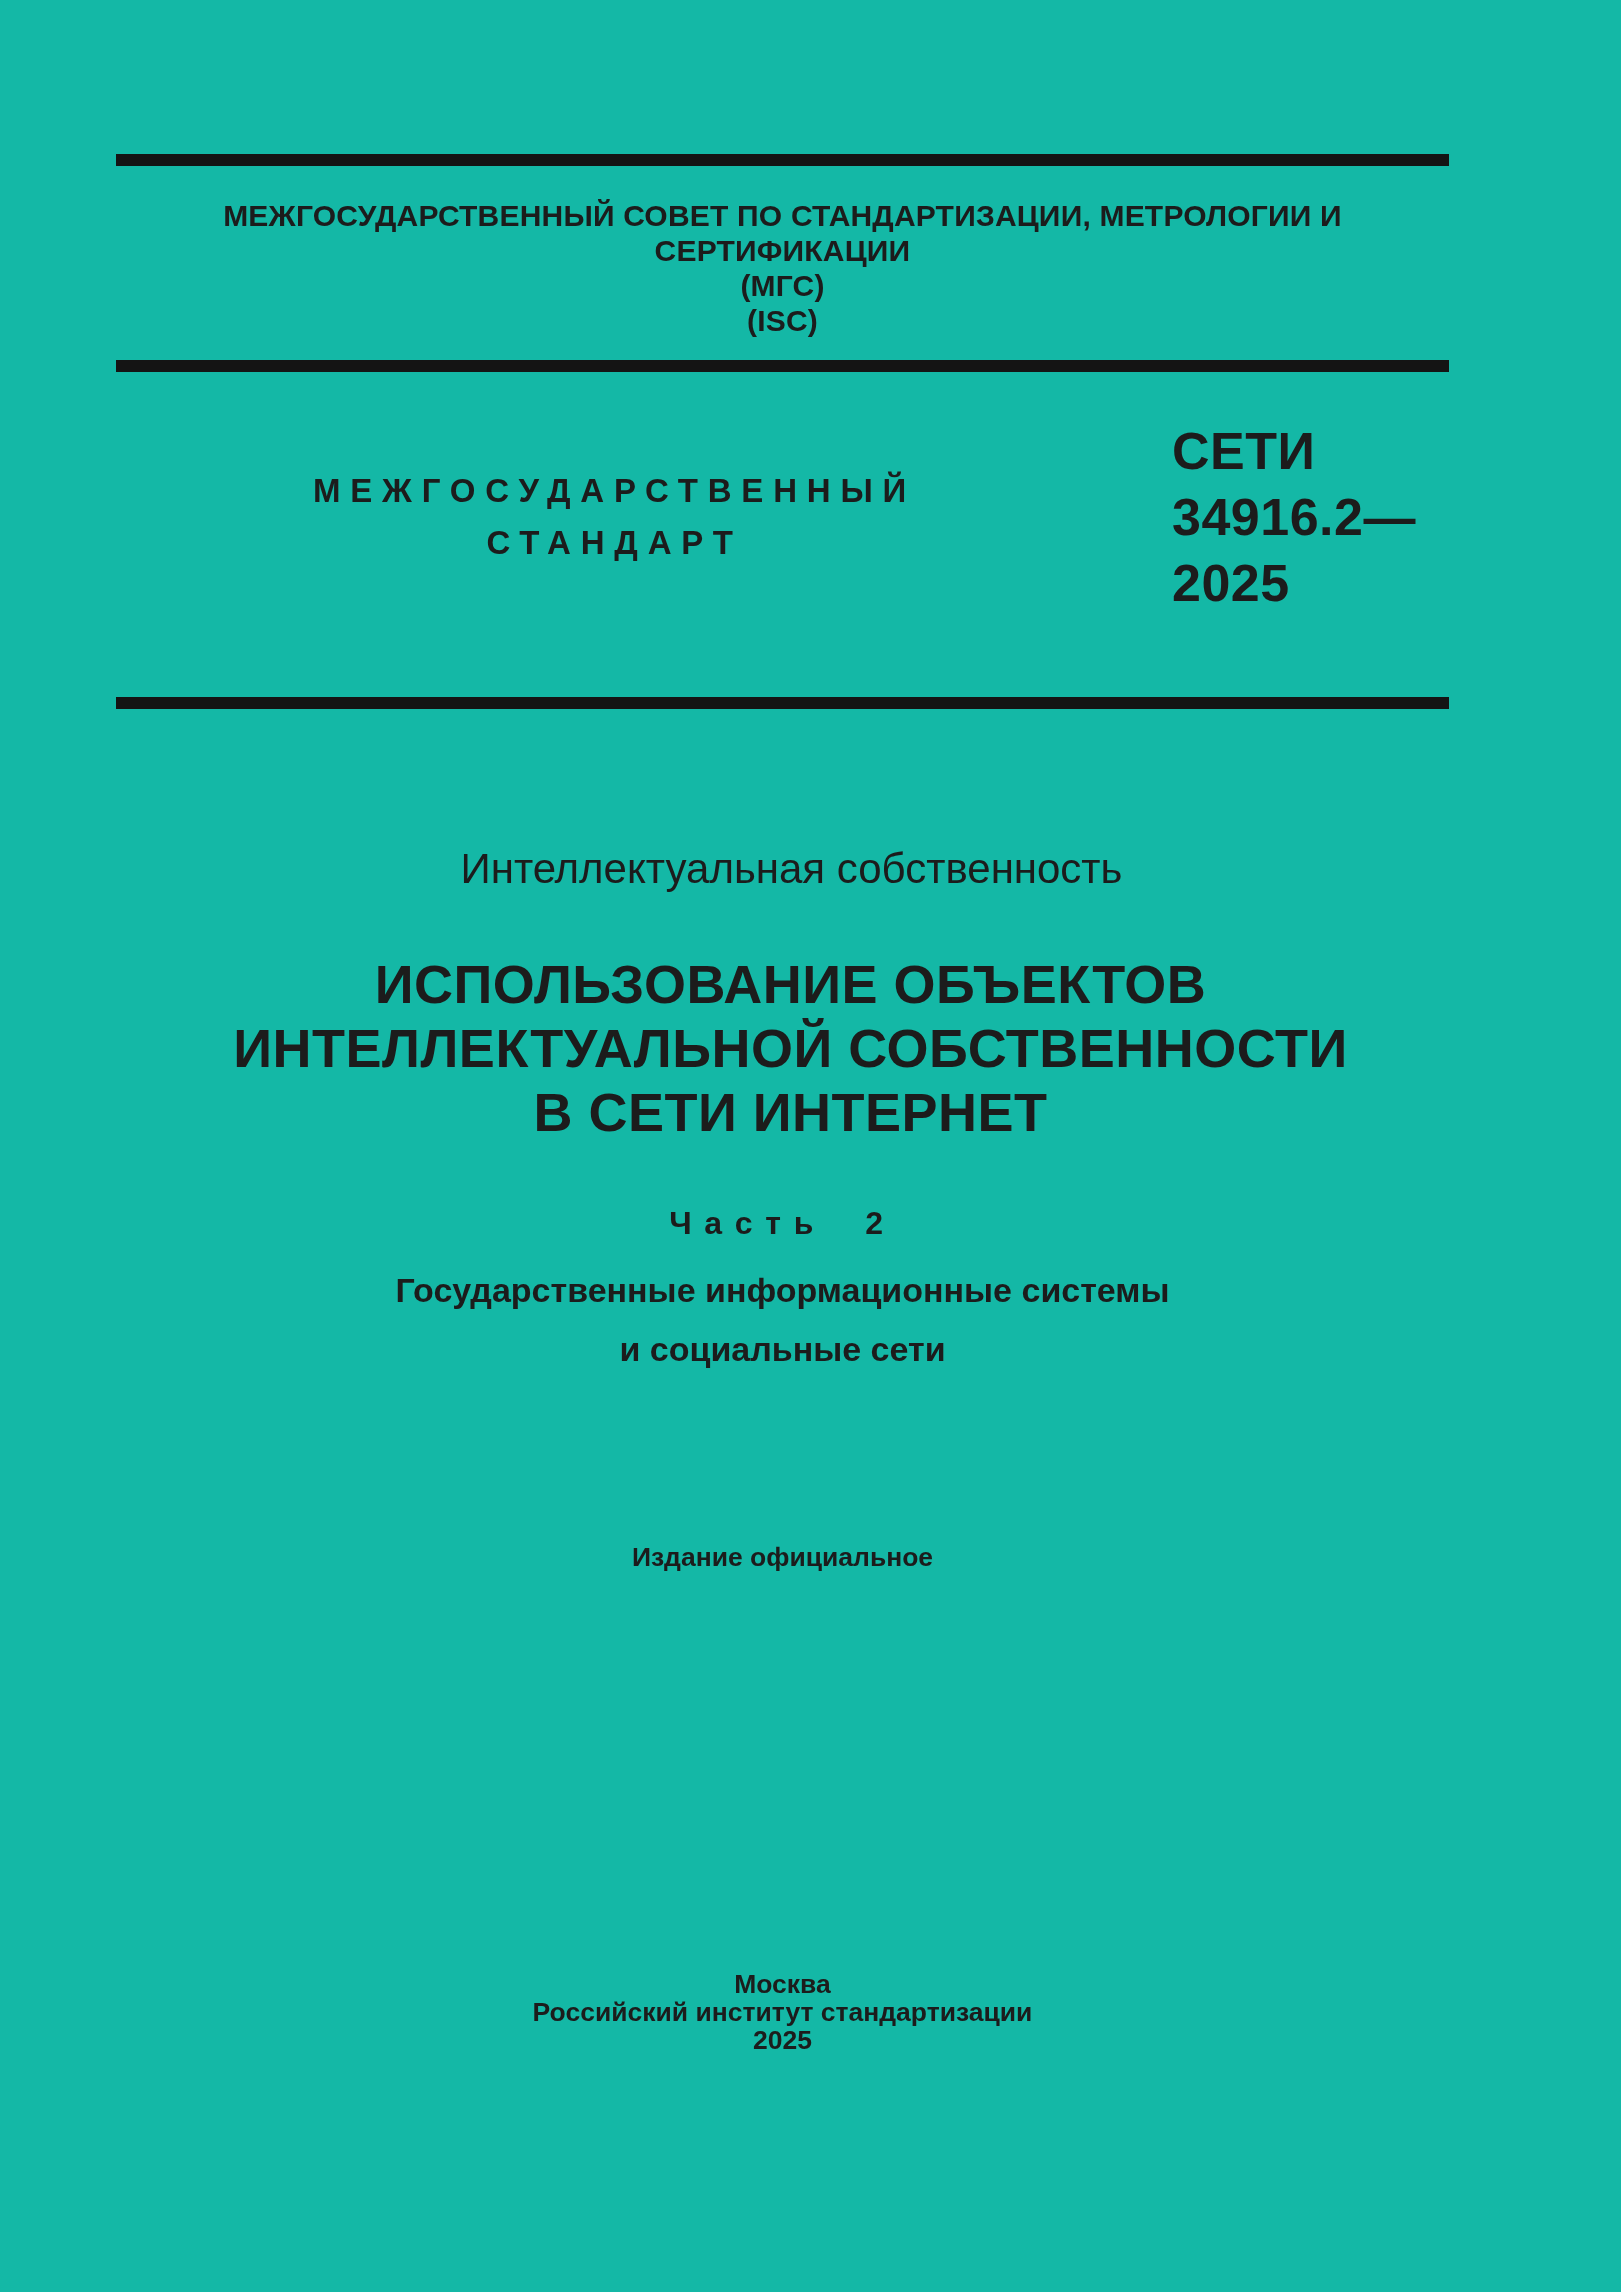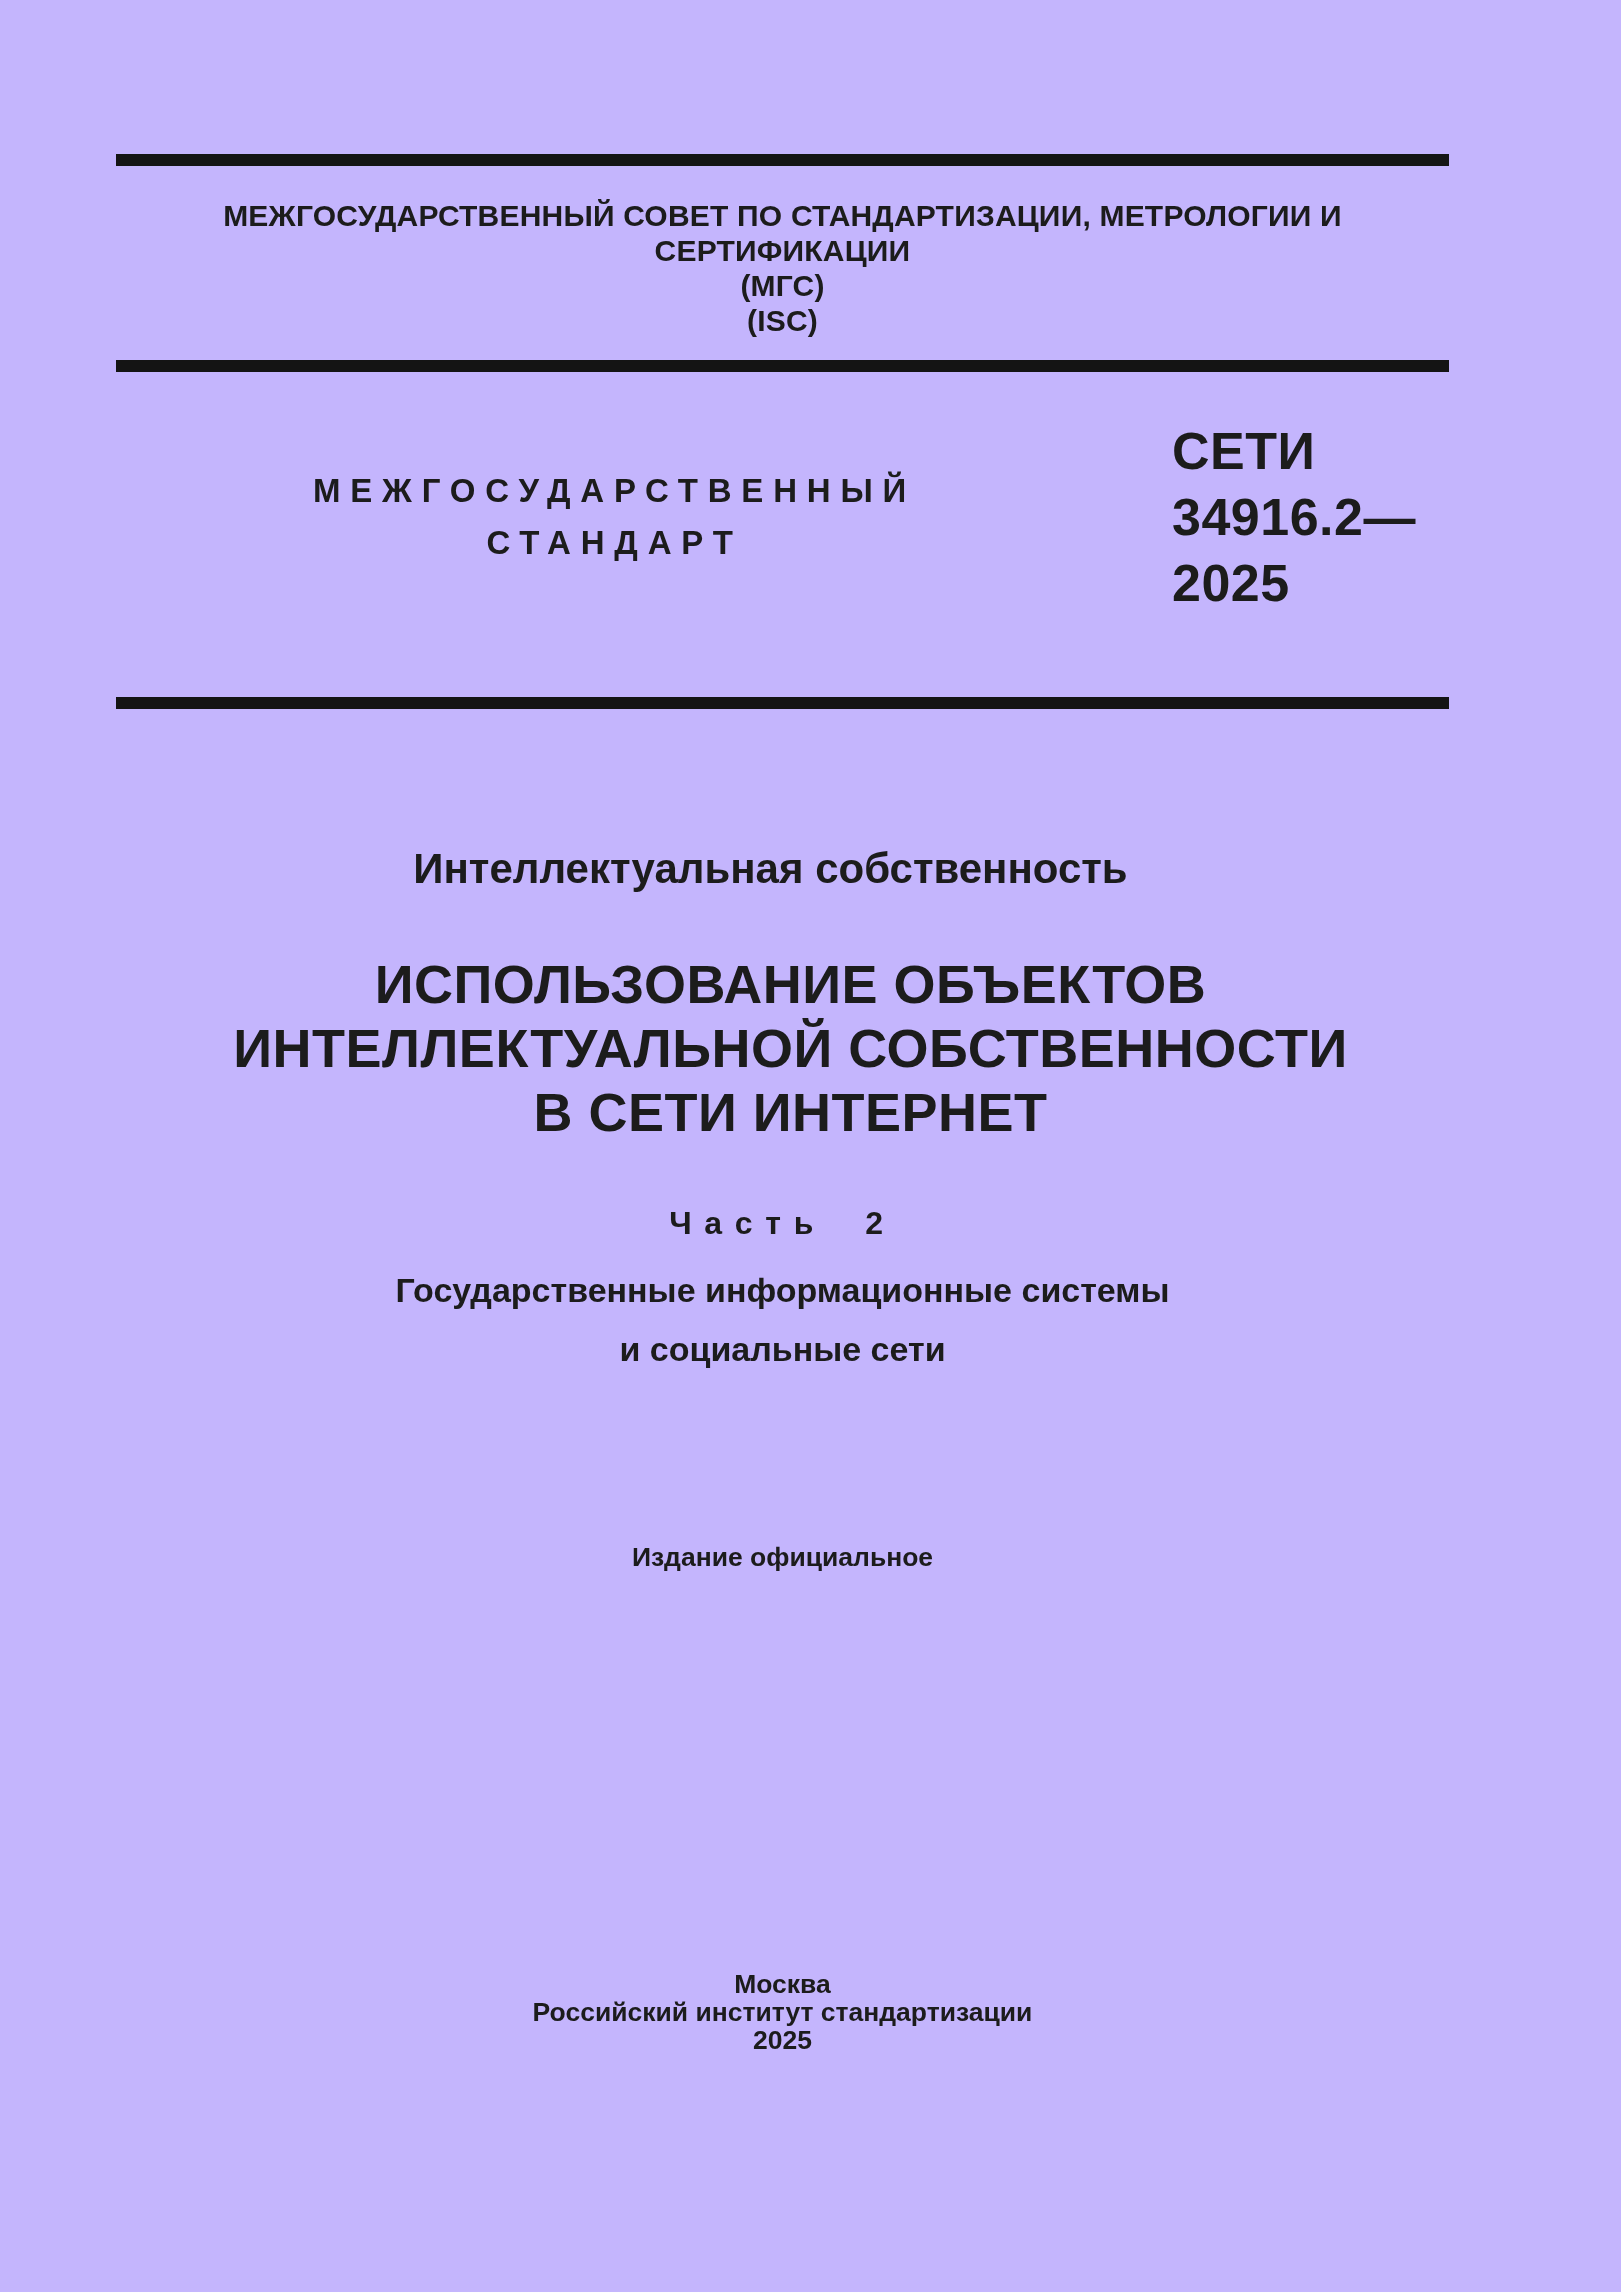--- a/index.html
+++ b/index.html
@@ -1,20 +1,20 @@
 <!DOCTYPE html>
 <html lang="ru"><head>
 <meta charset="utf-8">
 <style>
   html,body{margin:0;padding:0;background:#e9e9e9;}
   .page{
     position:relative;
     width:1621px;height:2293px;
     margin:0 auto;
-    background:#c4b5fd;
+    background:#14b8a6;
     font-family:"Liberation Sans", sans-serif;
     color:#1c1c1c;
     overflow:hidden;
   }
   .bar{
     position:absolute;
     left:116px;
     width:1333px;
     height:11.8px;
     background:#141414;
@@ -47,23 +47,23 @@
     left:1172px;top:418px;width:294px;
     text-align:left;
     font-weight:bold;
     font-size:52px;
     line-height:66px;
     letter-spacing:0.5px;
   }
 
   .title-group{
     position:absolute;
-    left:104px;top:847px;width:1333px;
+    left:125px;top:847px;width:1333px;
     text-align:center;
-    font-weight:bold;
+    font-weight:normal;
     font-size:42px;
     line-height:44px;
   }
   .main-title{
     position:absolute;
     left:116px;top:944px;width:1333px;
     margin:8px;
     text-align:center;
     font-weight:bold;
     font-size:54px;

